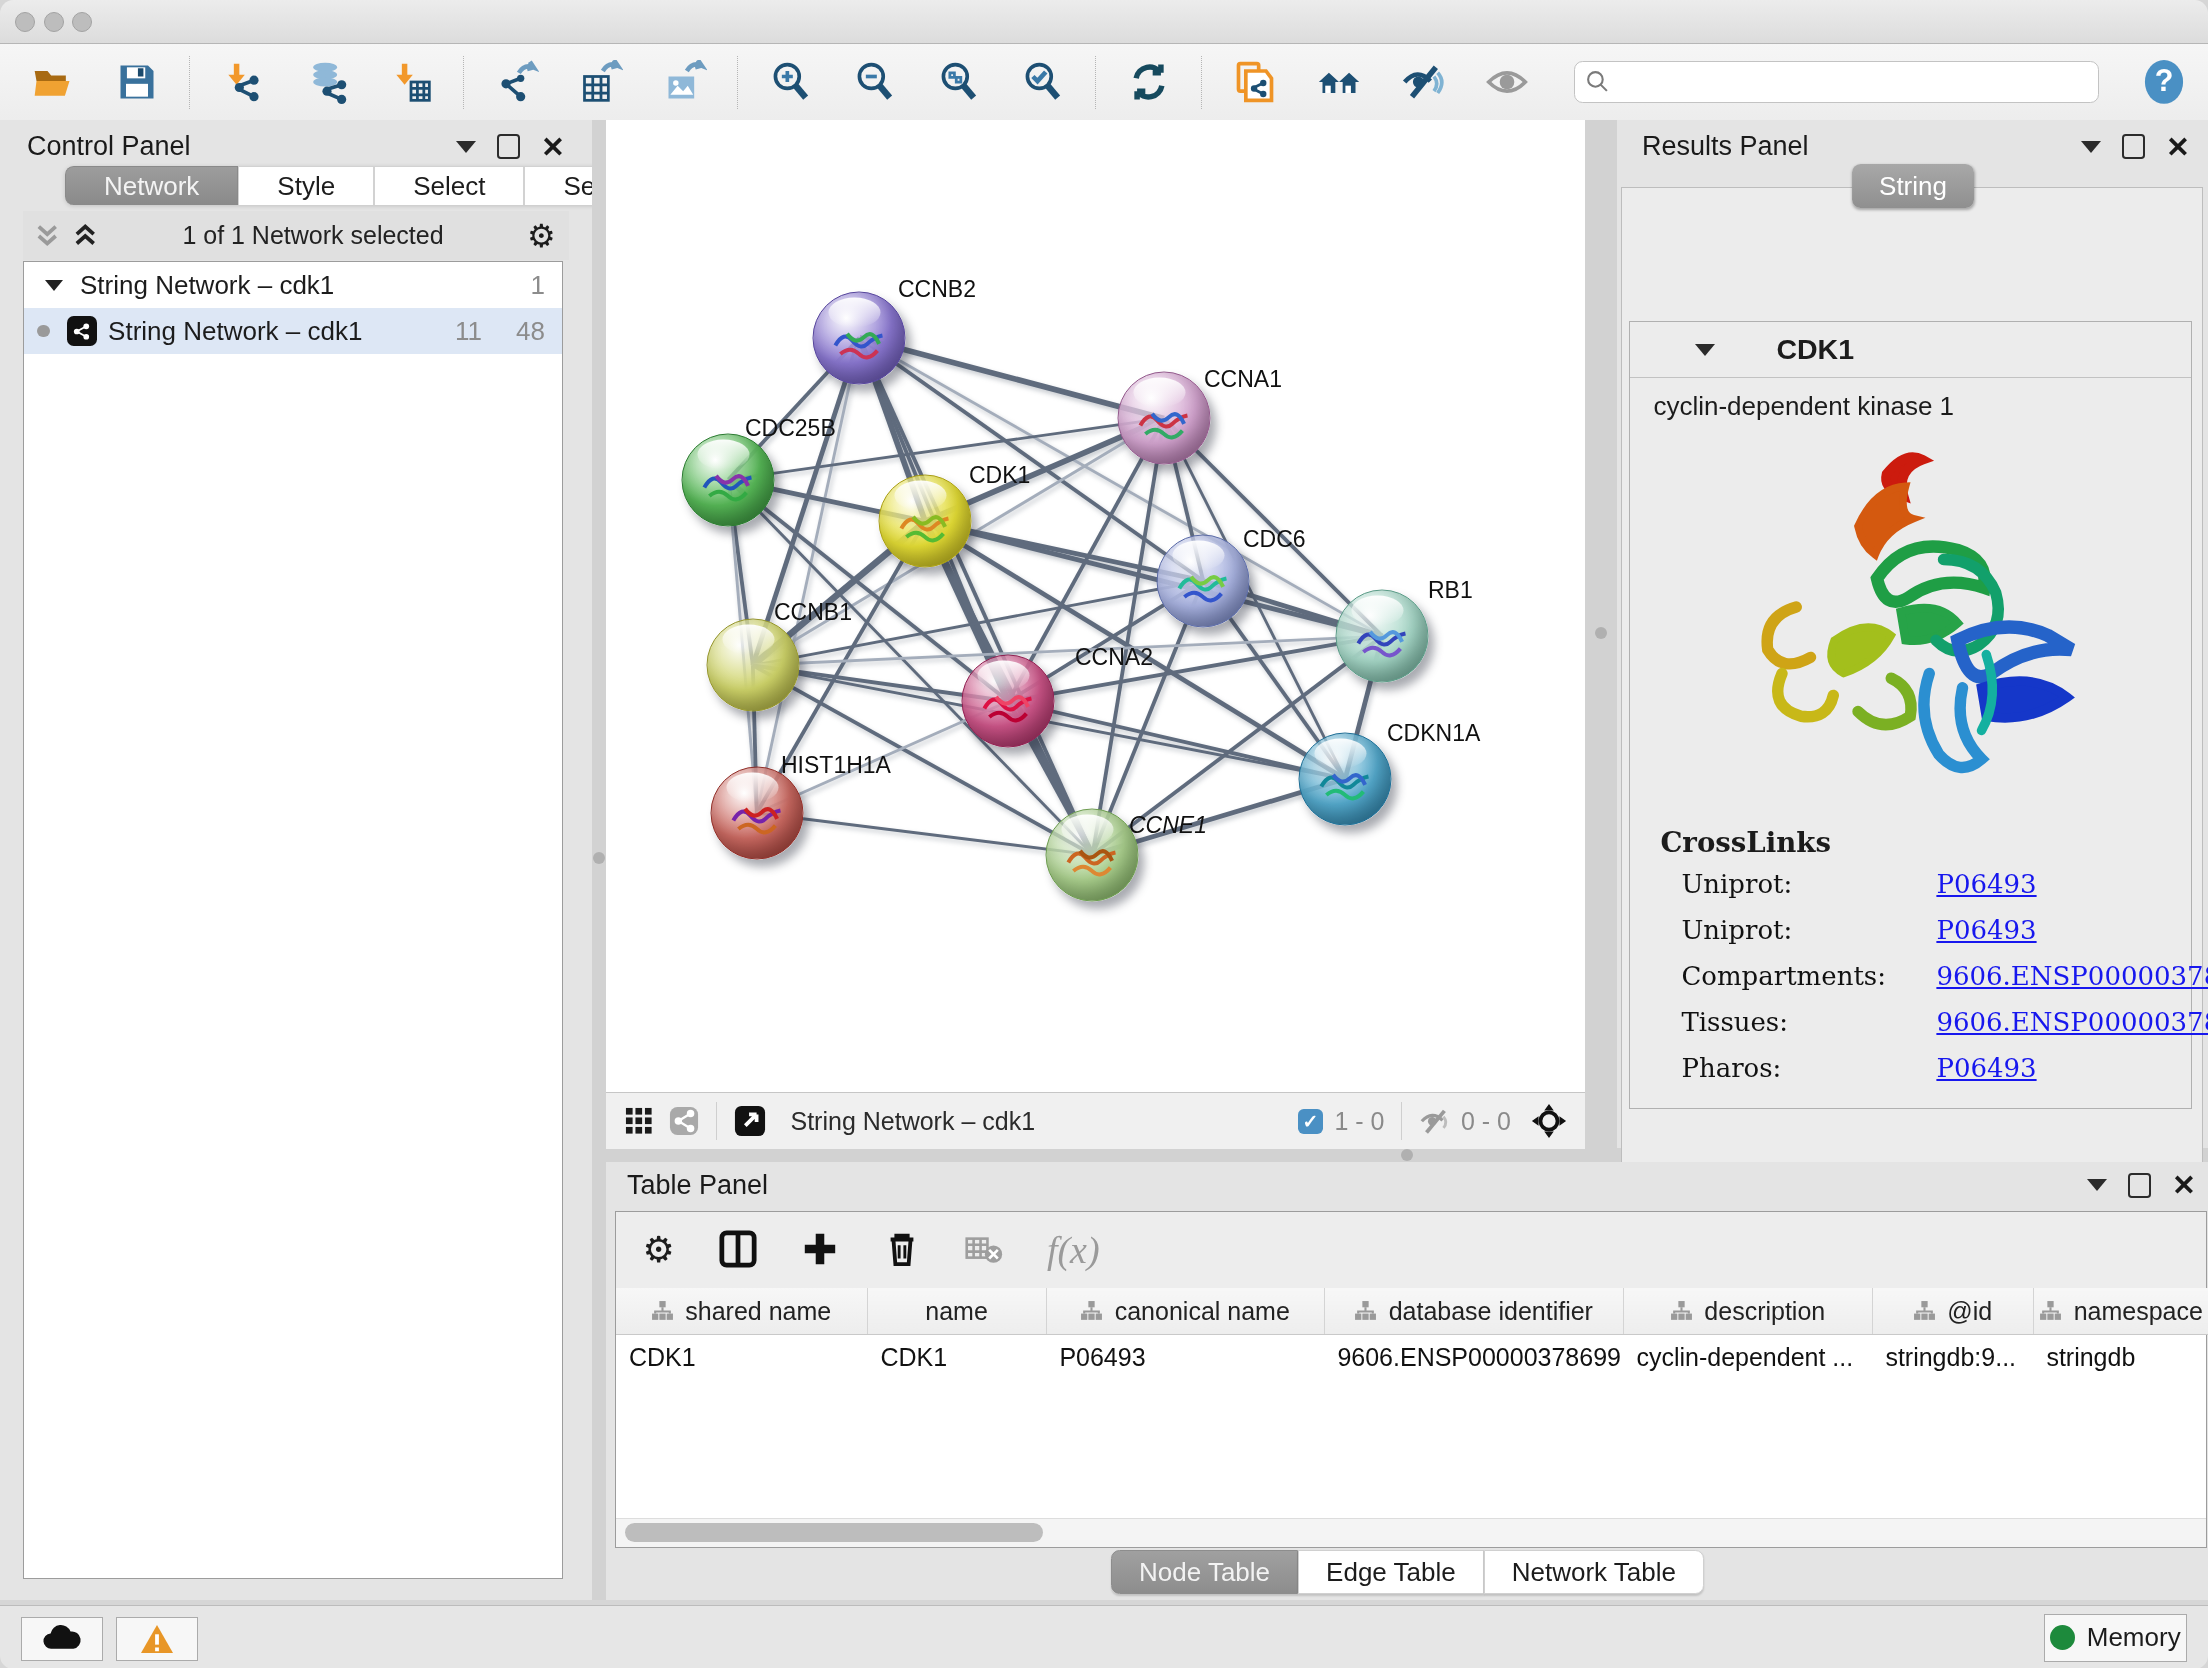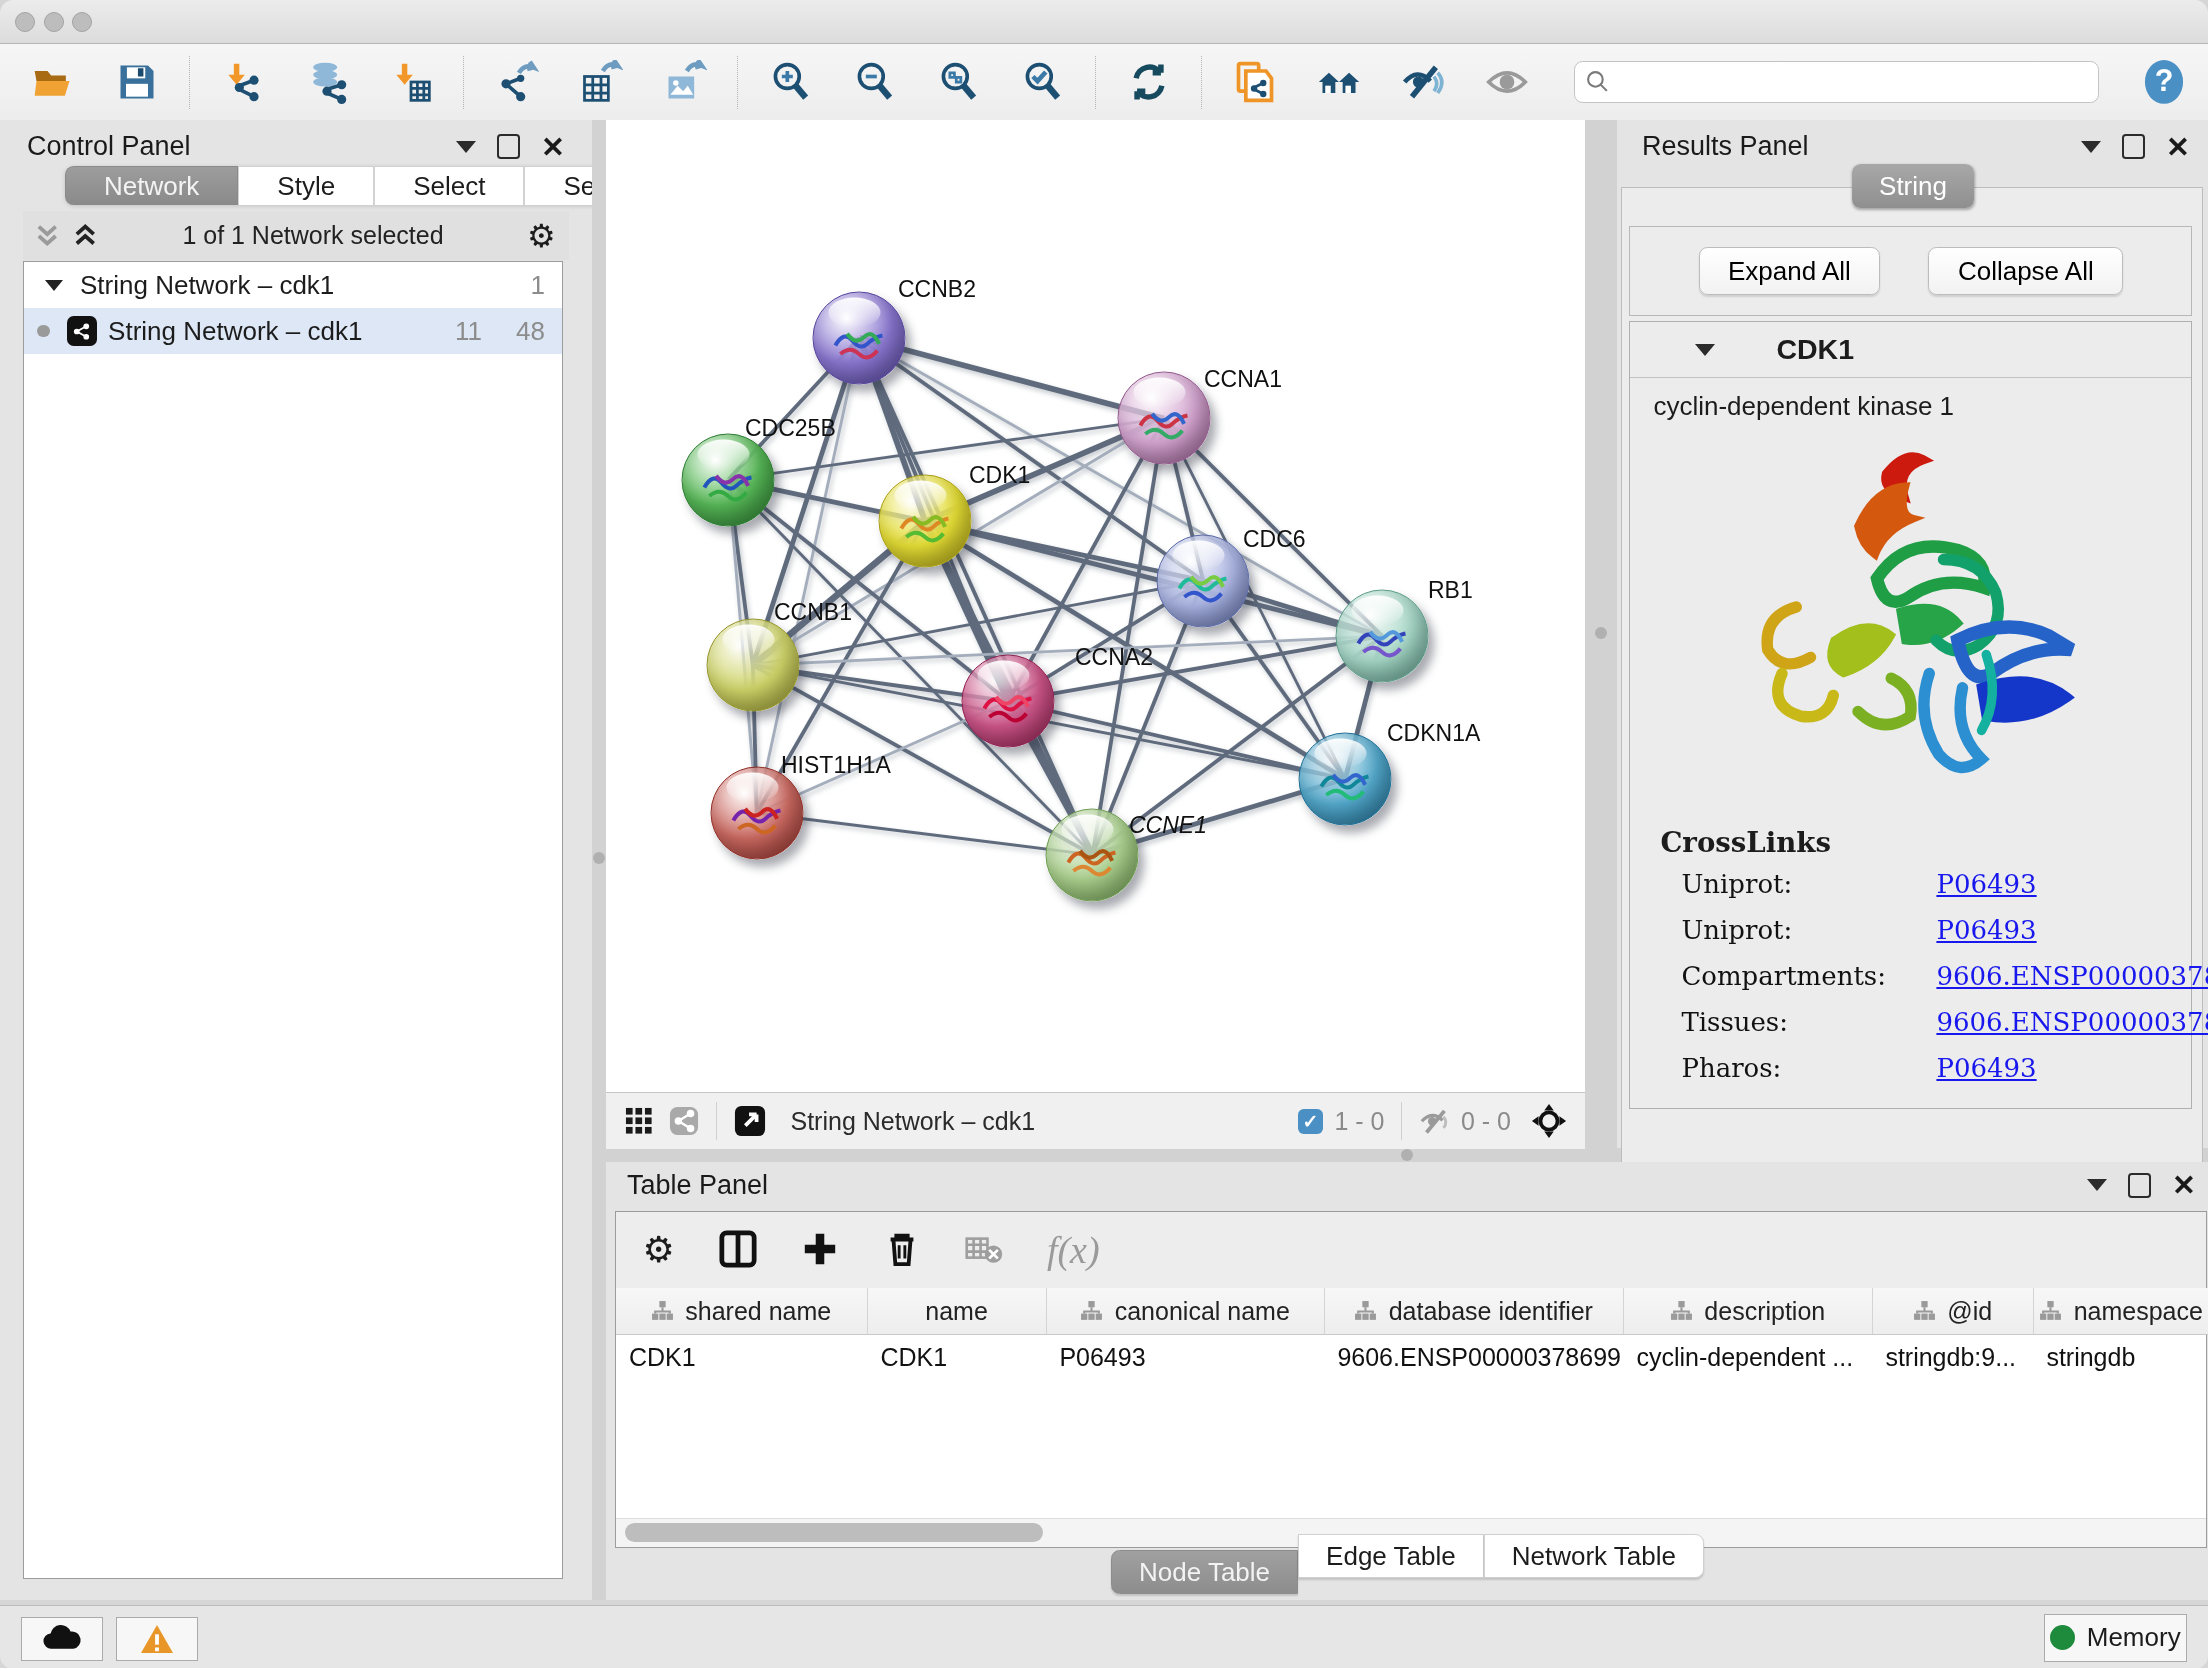--- a/index.html
+++ b/index.html
@@ -123,21 +123,21 @@
     border-bottom:1.9px solid #c9c9c9;font-size:25px;font-weight:normal;color:#222;text-align:center;}
   .tbl td{height:42px;font-size:25px;padding-left:13.3px;color:#111;white-space:nowrap;overflow:hidden;}
   .th-inner{display:flex;align-items:center;justify-content:center;gap:11.4px;}
   .hscroll{position:absolute;left:0;bottom:0;width:100%;height:28.5px;background:#f4f4f4;border-top:1px solid #ddd;}
   .hthumb{position:absolute;left:9.5px;top:4.8px;width:418px;height:19px;border-radius:9.5px;background:#bdbdbd;}
   .bottom-tabs{position:absolute;left:0;bottom:5.7px;width:100%;display:flex;justify-content:center;}
   .bt{height:42px;padding:0 27px;display:flex;align-items:center;font-size:26px;background:#fff;
     border:1px solid #d0d0d0;box-shadow:0 1.9px 1.9px rgba(0,0,0,.15);}
   .bt:first-child{border-radius:8.6px 0 0 8.6px;}
   .bt:last-child{border-radius:0 8.6px 8.6px 0;}
-  .bt.sel{background:linear-gradient(#a0a0a0,#8d8d8d);color:#f3f3f3;border-color:#8d8d8d;margin-top:16px;}
+  .bt.sel{background:linear-gradient(#a0a0a0,#8d8d8d);color:#f3f3f3;border-color:#8d8d8d;}
   
   .statusbar{position:absolute;left:0;top:1605px;width:2208px;height:63px;background:#e6e6e6;
     border-top:1px solid #bcbcbc;border-radius:0 0 13.3px 13.3px;}
   .sb-btn{position:absolute;top:10.5px;width:80px;height:42px;border:1.9px solid #ababab;background:#f7f7f7;
     display:flex;align-items:center;justify-content:center;}
   .memory-btn{position:absolute;right:21px;top:7.6px;width:141px;height:46px;border:1.9px solid #ababab;
     background:#f7f7f7;display:flex;align-items:center;justify-content:center;gap:11.4px;font-size:26px;}
   .mem-dot{width:25px;height:25px;border-radius:50%;background:#1d8a3c;}
   .chev svg{display:block}
 </style>
@@ -595,24 +595,20 @@
   <div class="panel-head rp-head">
     <span class="ph-title">Results Panel</span>
     <span class="ph-icons">
       <span class="tri-down"></span>
       <span class="float-ico"></span>
       <span class="close-ico">✕</span>
     </span>
   </div>
   <div class="string-tab">String</div>
   <div class="rp-box">
-    <div class="rp-actions">
-      <button class="rp-btn">Expand All</button>
-      <button class="rp-btn">Collapse All</button>
-    </div>
     <div class="gene-box">
       <div class="gene-head">
         <span class="tri-down"></span>
         <span class="gene-name">CDK1</span>
       </div>
       <div class="gene-desc">cyclin-dependent kinase 1</div>
       <svg class="protein-img" viewBox="0 0 360 400">
         <g fill="none" stroke-linecap="round">
           <path d="M150 40 q20-25 38-15 q-28 10-20 38 q-22-8-18-23z" fill="#cc1b0e" stroke="#cc1b0e" stroke-width="10"></path>
           <path d="M120 95 q18-40 50-42 q-8 30 8 34 q-30 12-40 38 q-14-10-18-30z" fill="#d4590f" stroke="#d4590f" stroke-width="8"></path>

